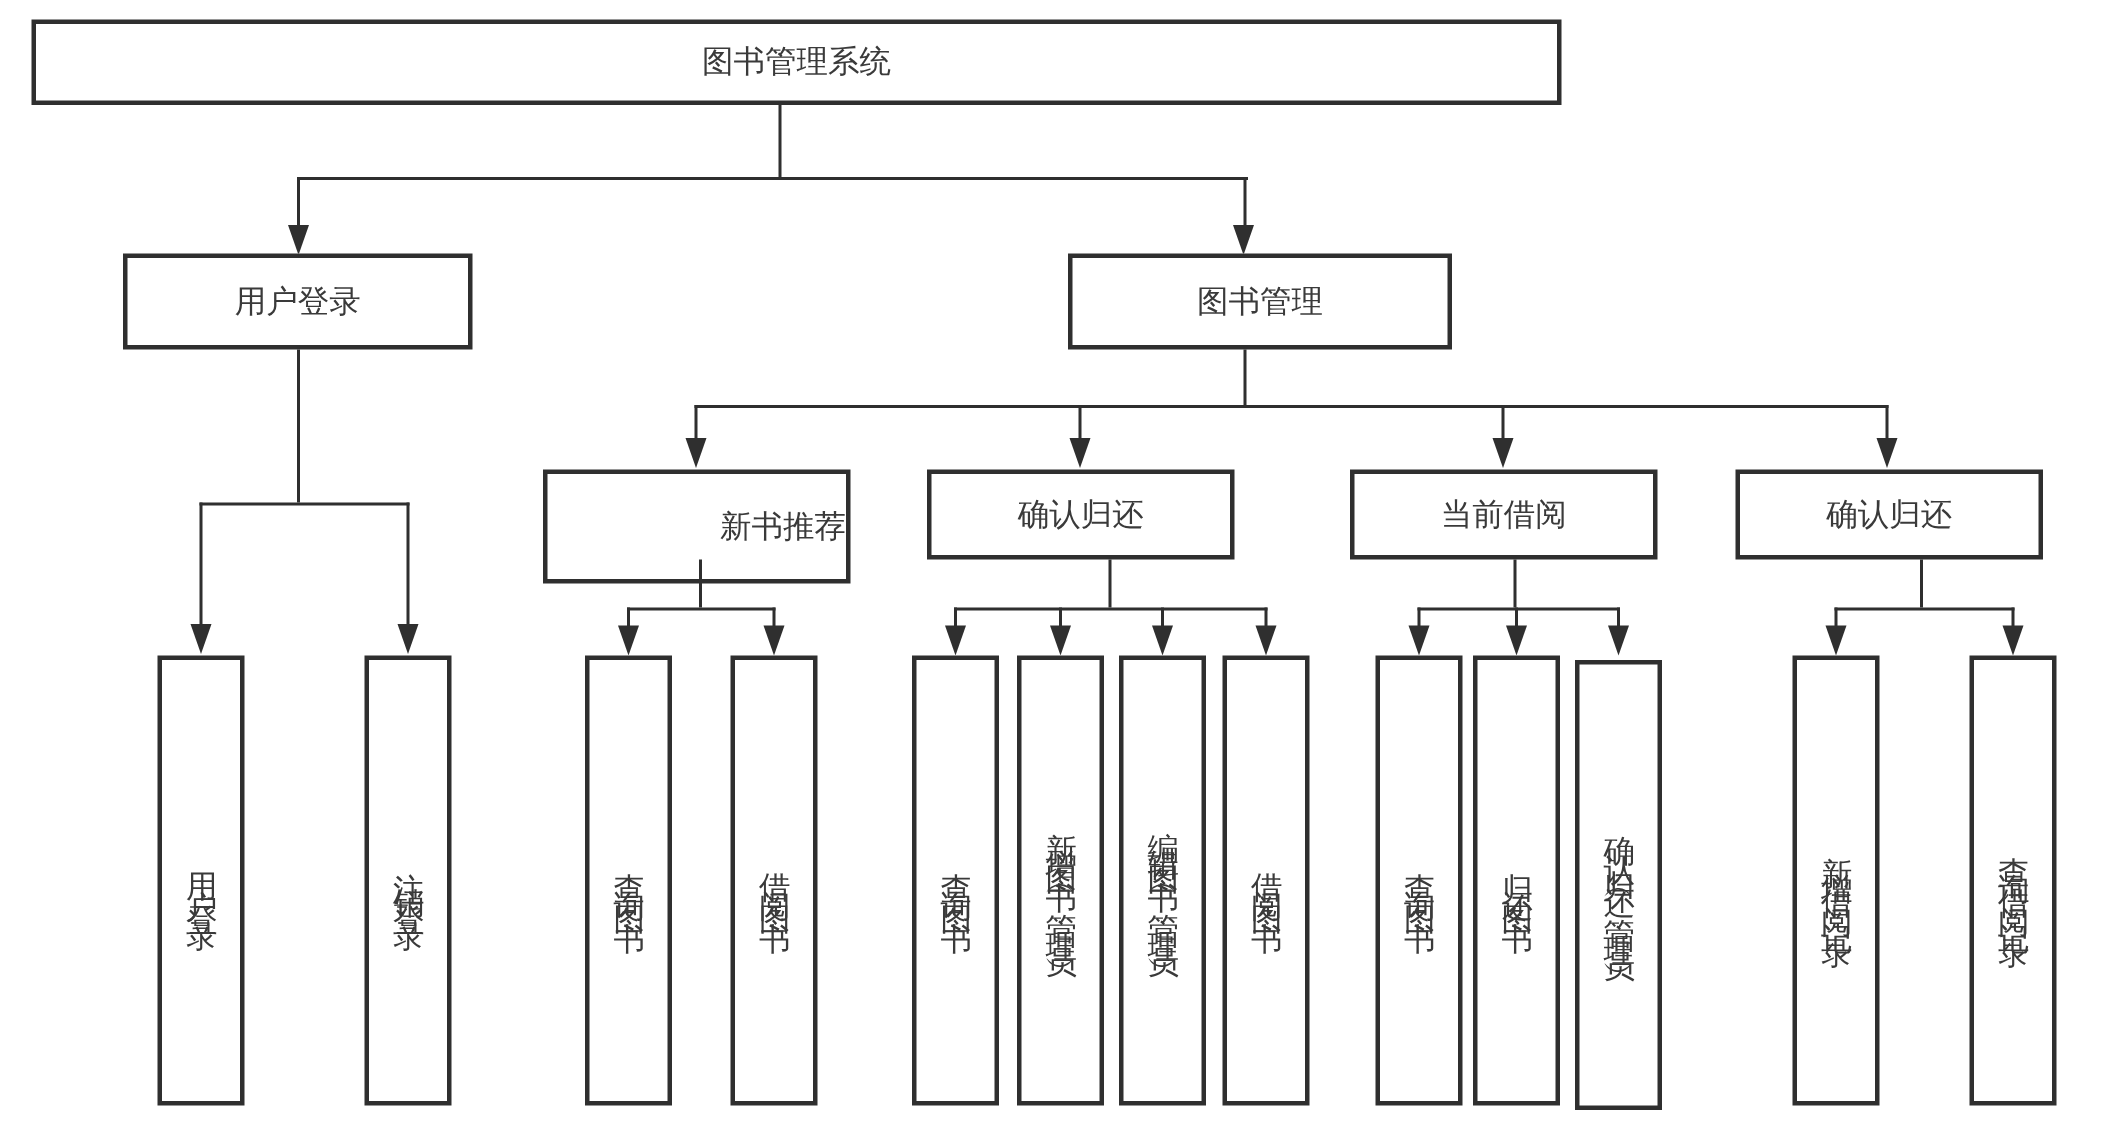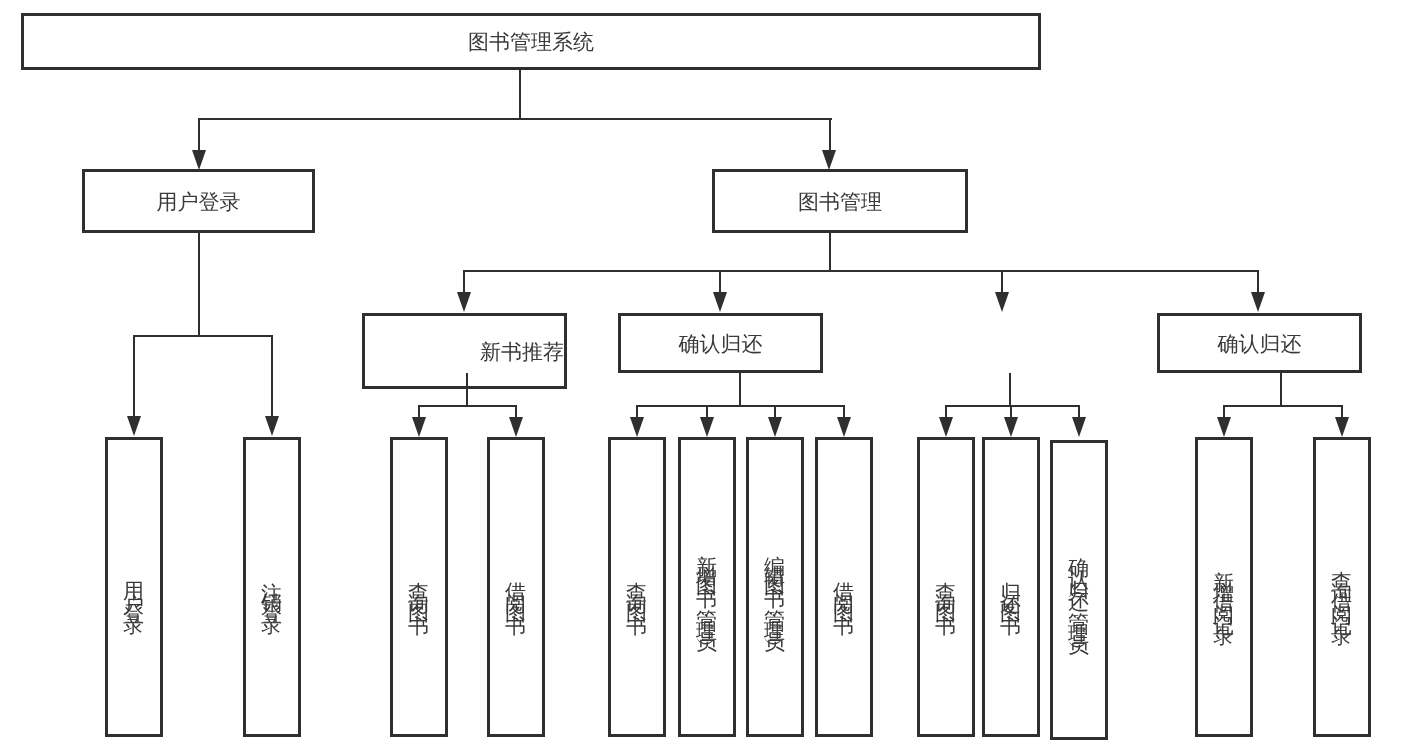--- a/index.html
+++ b/index.html
@@ -92,20 +92,23 @@
   <div class="arr" style="left:995px;top:292px;"></div>
   <div class="line v" style="left:1257px;top:270px;height:23px;"></div>
   <div class="arr" style="left:1251px;top:292px;"></div>
 
   <div class="box" style="left:362px;top:313px;width:205px;height:76px;justify-content:flex-end;">
     <span>新书推荐</span>
   </div>
   <div class="box" style="left:618px;top:313px;width:205px;height:60px;">
     <span>确认归还</span>
   </div>
+  <div class="box" style="left:900px;top:313px;width:205px;height:60px;">
+    <span>当前借阅</span>
+  </div>
   <div class="box" style="left:1157px;top:313px;width:205px;height:60px;">
     <span>确认归还</span>
   </div>
 
   <div class="line v" style="left:466px;top:373px;height:32px;"></div>
   <div class="line h" style="left:418px;top:405px;width:99px;"></div>
   <div class="line v" style="left:418px;top:405px;height:13px;"></div>
   <div class="arr" style="left:412px;top:417px;"></div>
   <div class="line v" style="left:515px;top:405px;height:13px;"></div>
   <div class="arr" style="left:509px;top:417px;"></div>

